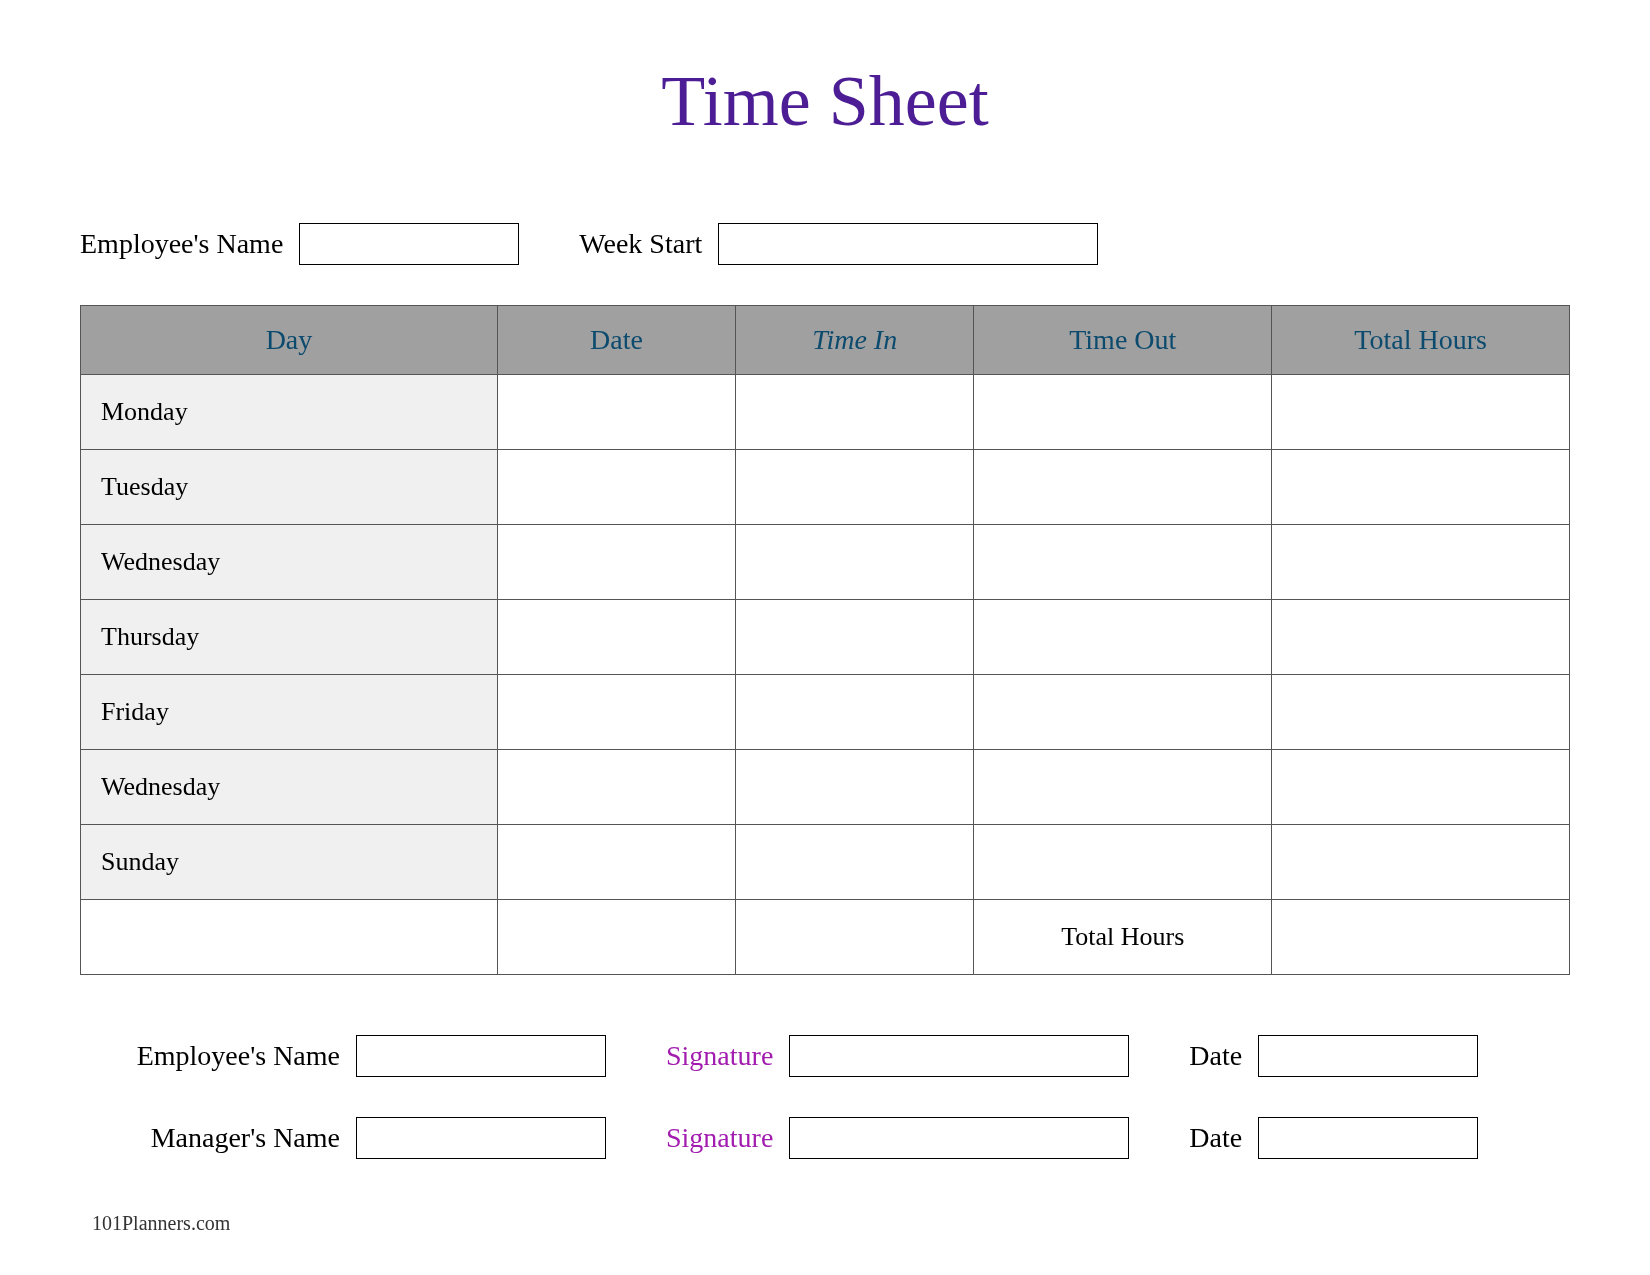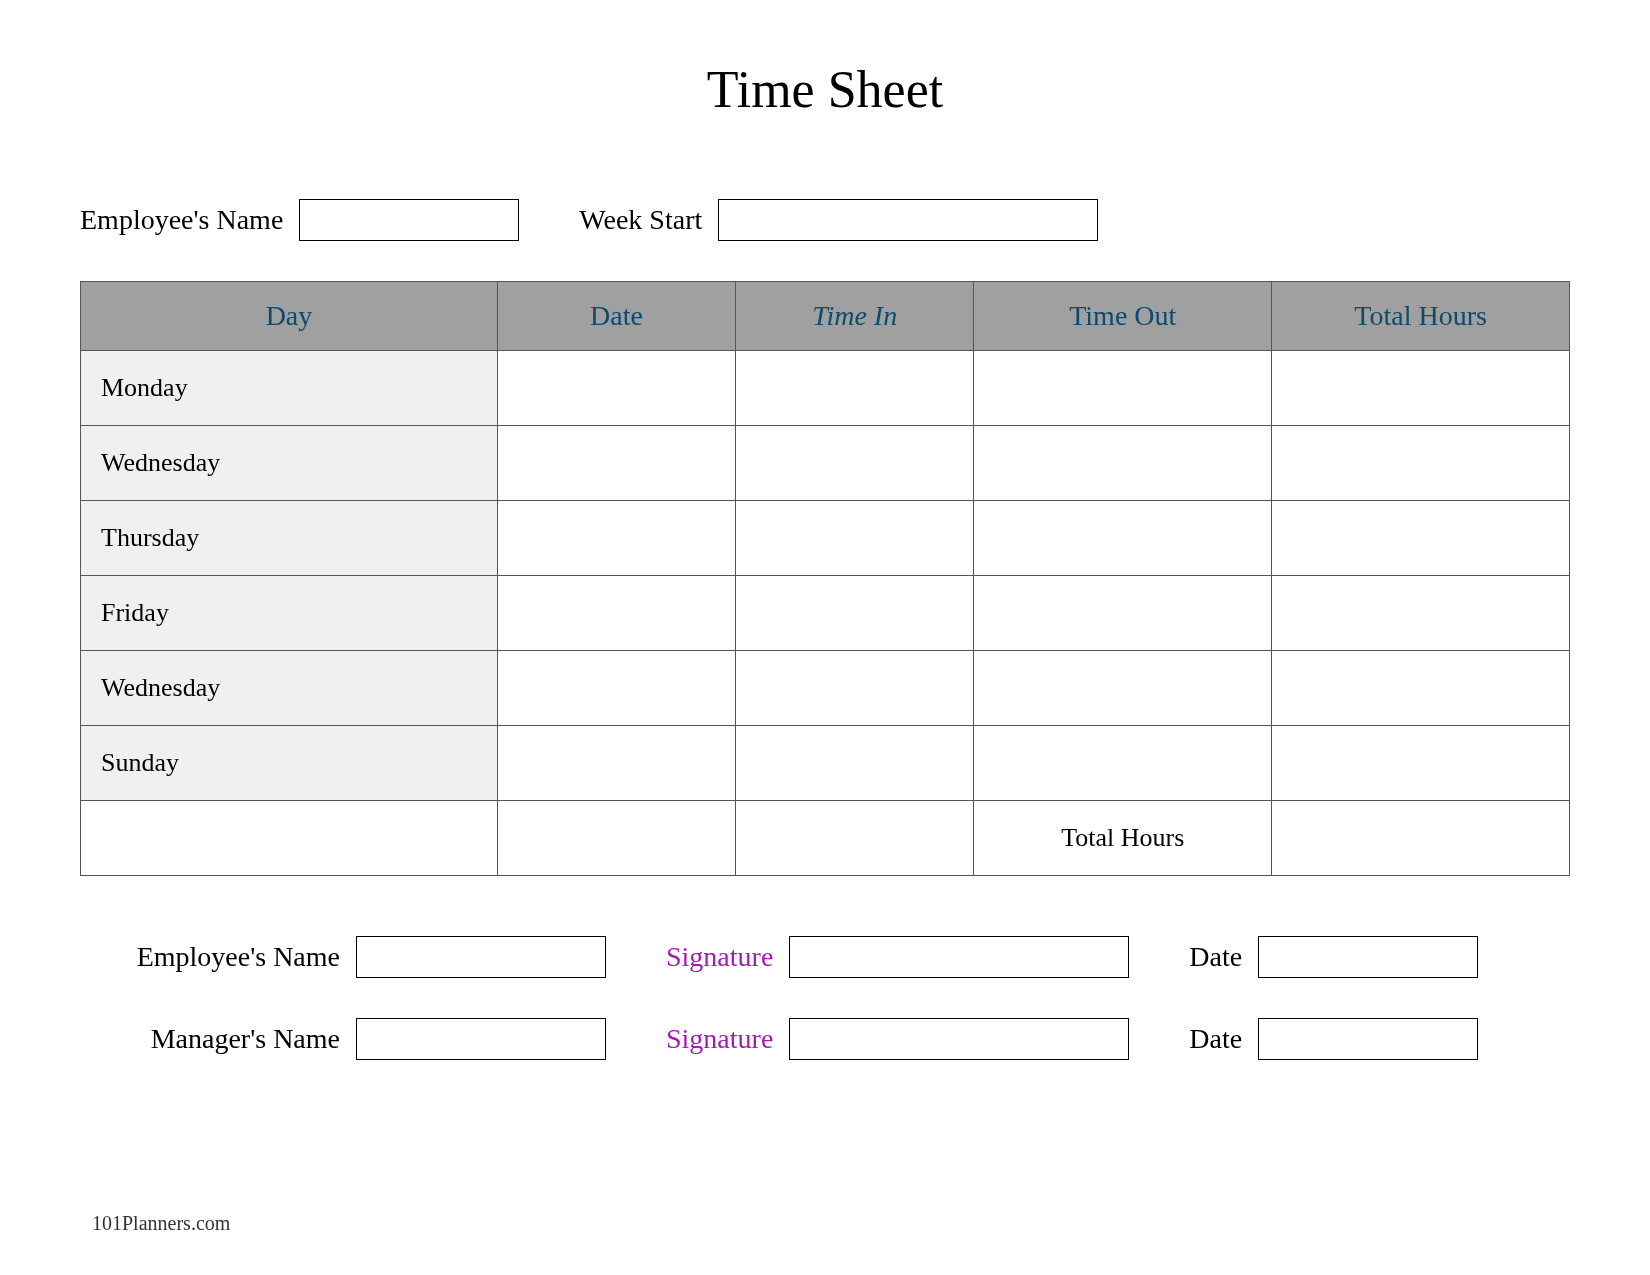--- a/index.html
+++ b/index.html
@@ -19,25 +19,25 @@
     .page {
       width: 1650px;
       min-height: 1275px;
       background: #ffffff;
       padding: 60px 80px 60px 80px;
       position: relative;
     }
 
     .title {
       text-align: center;
-      font-size: 52px;
+      font-size: 72px;
       font-weight: 400;
       font-family: 'Georgia', serif;
       margin-bottom: 80px;
-      color: #000000;
+      color: #4c1d95;
     }
 
     .top-fields {
       display: flex;
       align-items: center;
       margin-bottom: 40px;
       gap: 0;
     }
 
     .field-label {
@@ -220,20 +220,27 @@
     <tbody id="table-body">
 
     <tr>
           <td class="col-day">Monday</td>
           <td class="col-date"></td>
           <td class="col-timein"></td>
           <td class="col-timeout"></td>
           <td class="col-totalhours"></td>
         </tr>
         <tr>
+          <td class="col-day">Tuesday</td>
+          <td class="col-date"></td>
+          <td class="col-timein"></td>
+          <td class="col-timeout"></td>
+          <td class="col-totalhours"></td>
+        </tr>
+        <tr>
           <td class="col-day">Wednesday</td>
           <td class="col-date"></td>
           <td class="col-timein"></td>
           <td class="col-timeout"></td>
           <td class="col-totalhours"></td>
         </tr>
         <tr>
           <td class="col-day">Thursday</td>
           <td class="col-date"></td>
           <td class="col-timein"></td>

